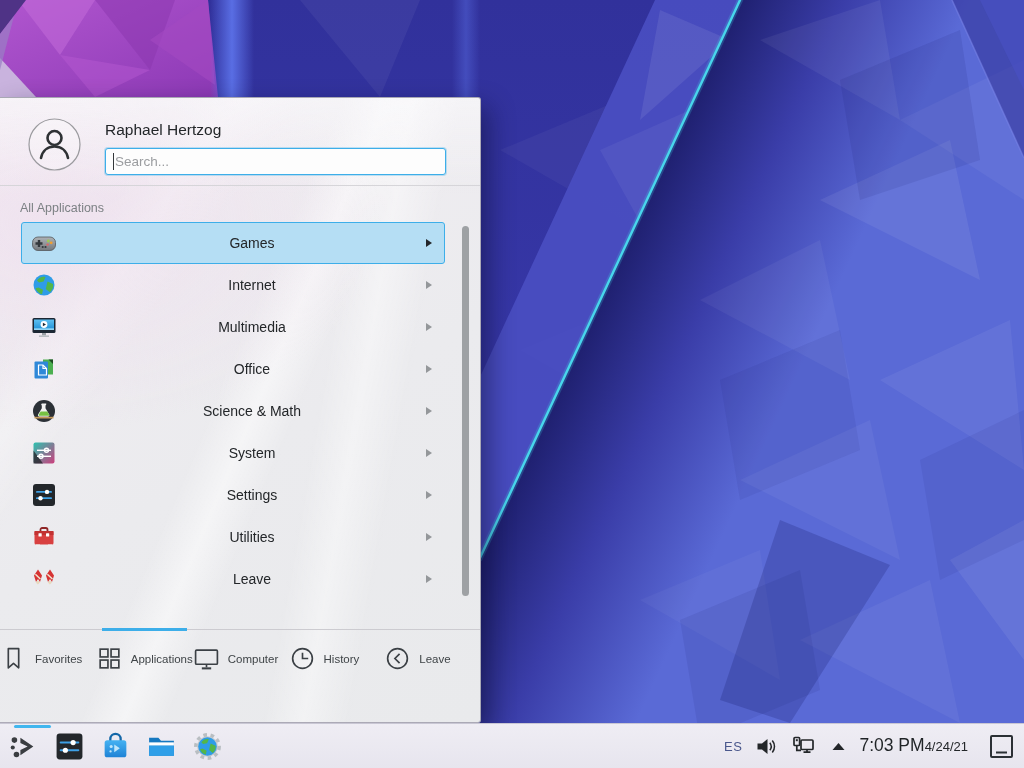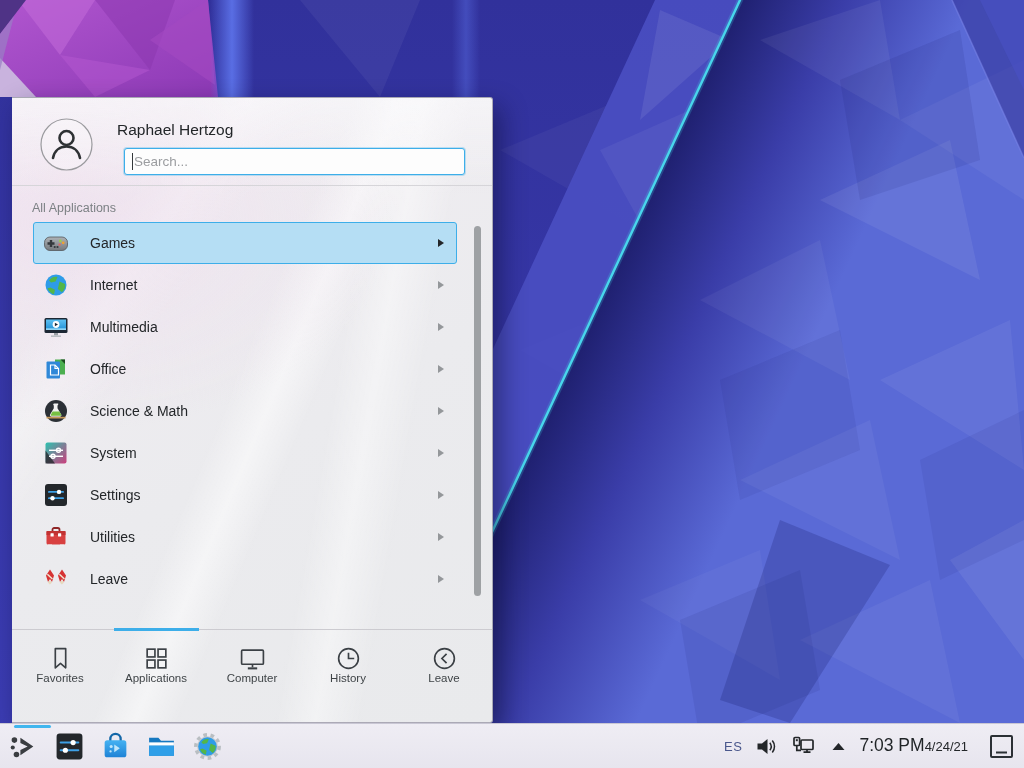--- a/index.html
+++ b/index.html
@@ -3,65 +3,65 @@
 <meta charset="utf-8">
 <style>
   * { box-sizing: border-box; margin: 0; padding: 0; }
   html,body { width:1024px; height:768px; overflow:hidden; }
   body { position:relative; font-family:"Liberation Sans", sans-serif; background:#32329e; }
 
   
   .wallpaper { position:absolute; inset:0; }
 
   
-  .launcher { position:absolute; left:12px; top:97px; width:481px; height:626px;
+  .launcher { position:absolute; left:0; top:97px; width:481px; height:626px;
     background: linear-gradient(150deg,#f3eef3 0%,#ebebee 55%,#e9eaec 100%);
     border:1px solid rgba(70,70,95,.40); border-left:none;
     border-radius:0 3px 3px 0;
     box-shadow:8px 10px 26px rgba(8,8,40,.45); }
   .launcher .tint { position:absolute; inset:0; border-radius:inherit; pointer-events:none;
     background:
       linear-gradient(rgba(250,250,252,.55), rgba(250,250,252,0) 95px),
       radial-gradient(ellipse 500px 320px at 12% 20%, rgba(238,214,236,.45), transparent 65%),
       linear-gradient(113deg, transparent 46%, rgba(255,255,255,.50) 52%, transparent 58%),
       linear-gradient(100deg, transparent 63%, rgba(255,255,255,.42) 70%, transparent 78%),
       linear-gradient(125deg, transparent 20%, rgba(255,255,255,.28) 26%, transparent 33%); }
   .launcher > .content { position:absolute; inset:0; }
 
   .header { position:absolute; top:0; left:0; right:0; height:88px;
     border-bottom:1px solid #d6d5d9; display:flex; padding:20px 32px 0 28px; }
   .avatar { width:53px; height:53px; flex:0 0 53px; }
   .head-col { margin-left:24px; flex:1; }
   .user-name { font-size:15.5px; color:#232629; margin-top:3px; }
-  .search-wrap { position:relative; margin-top:9px; width:341px;margin-left:7px; }
+  .search-wrap { position:relative; margin-top:9px; width:341px; }
   .search-wrap input { width:100%; height:27px; border:1px solid #3daee9; border-radius:3px;
     background:#fdfdfd; font-family:inherit; font-size:13.5px; color:#232629; padding:0 8px 0 9px;
     outline:none; box-shadow:0 0 0 1px rgba(61,174,233,.30); }
   .search-wrap input::placeholder { color:#9b9da0; opacity:1; }
   .caret { position:absolute; left:8px; top:5px; width:1px; height:17px; background:#33373a; }
 
   .section-label { position:absolute; top:103px; left:20px; font-size:12.5px; color:#7c8184; }
 
-  .app-list { position:absolute; top:124px; left:21px; width:424px; height:409px; overflow:hidden; }
+  .app-list { position:absolute; top:124px; left:21px; width:424px; height:409px; overflow:hidden;text-align:center; }
   .app-item { height:42px; display:flex; align-items:center; border:1px solid transparent;
     border-radius:3px; padding:0 12px 0 9px; cursor:default; }
   .app-item.selected { background:#b5def4; border-color:#3daee9; }
   .cat-icon { width:26px; height:26px; flex:0 0 26px; display:block; }
   .cat-icon svg { display:block; }
   .cat-label { margin-left:21px; font-size:14px; color:#232629; flex:1; }
   .arrow { width:0; height:0; border-left:6px solid #94979a;
     border-top:4.5px solid transparent; border-bottom:4.5px solid transparent; }
   .app-item.selected .arrow { border-left-color:#232629; }
 
   .scrollbar { position:absolute; left:462px; top:128px; width:7px; height:370px;
     background:#9ea1a4; border-radius:4px; }
 
   .footer { position:absolute; top:531px; left:0; right:0; bottom:0;
     border-top:1px solid #cccbd0; display:flex; padding-top:15px; align-items:flex-start; }
-  .tab { flex:1; display:flex; flex-direction:column; align-items:center; }
+  .tab { flex:1; display:flex; flex-direction:row; align-items:center; gap:8px; }
   .tab-label { font-size:11.5px; color:#3f4447; }
   .tab-indicator { position:absolute; top:-2px; left:102px; width:85px; height:3px; background:#3daee9; }
 
   
   .taskbar { position:absolute; left:0; bottom:0; width:1024px; height:45px;
     background:linear-gradient(#efedf4,#e7e5ee); border-top:1px solid #c9c7d4;
     display:flex; align-items:center; }
   .task-icons { display:flex; align-items:center; gap:15px; padding-left:8px; position:relative; }
   .task-btn { width:31px; height:31px; position:relative; }
   .task-btn svg { display:block; }

